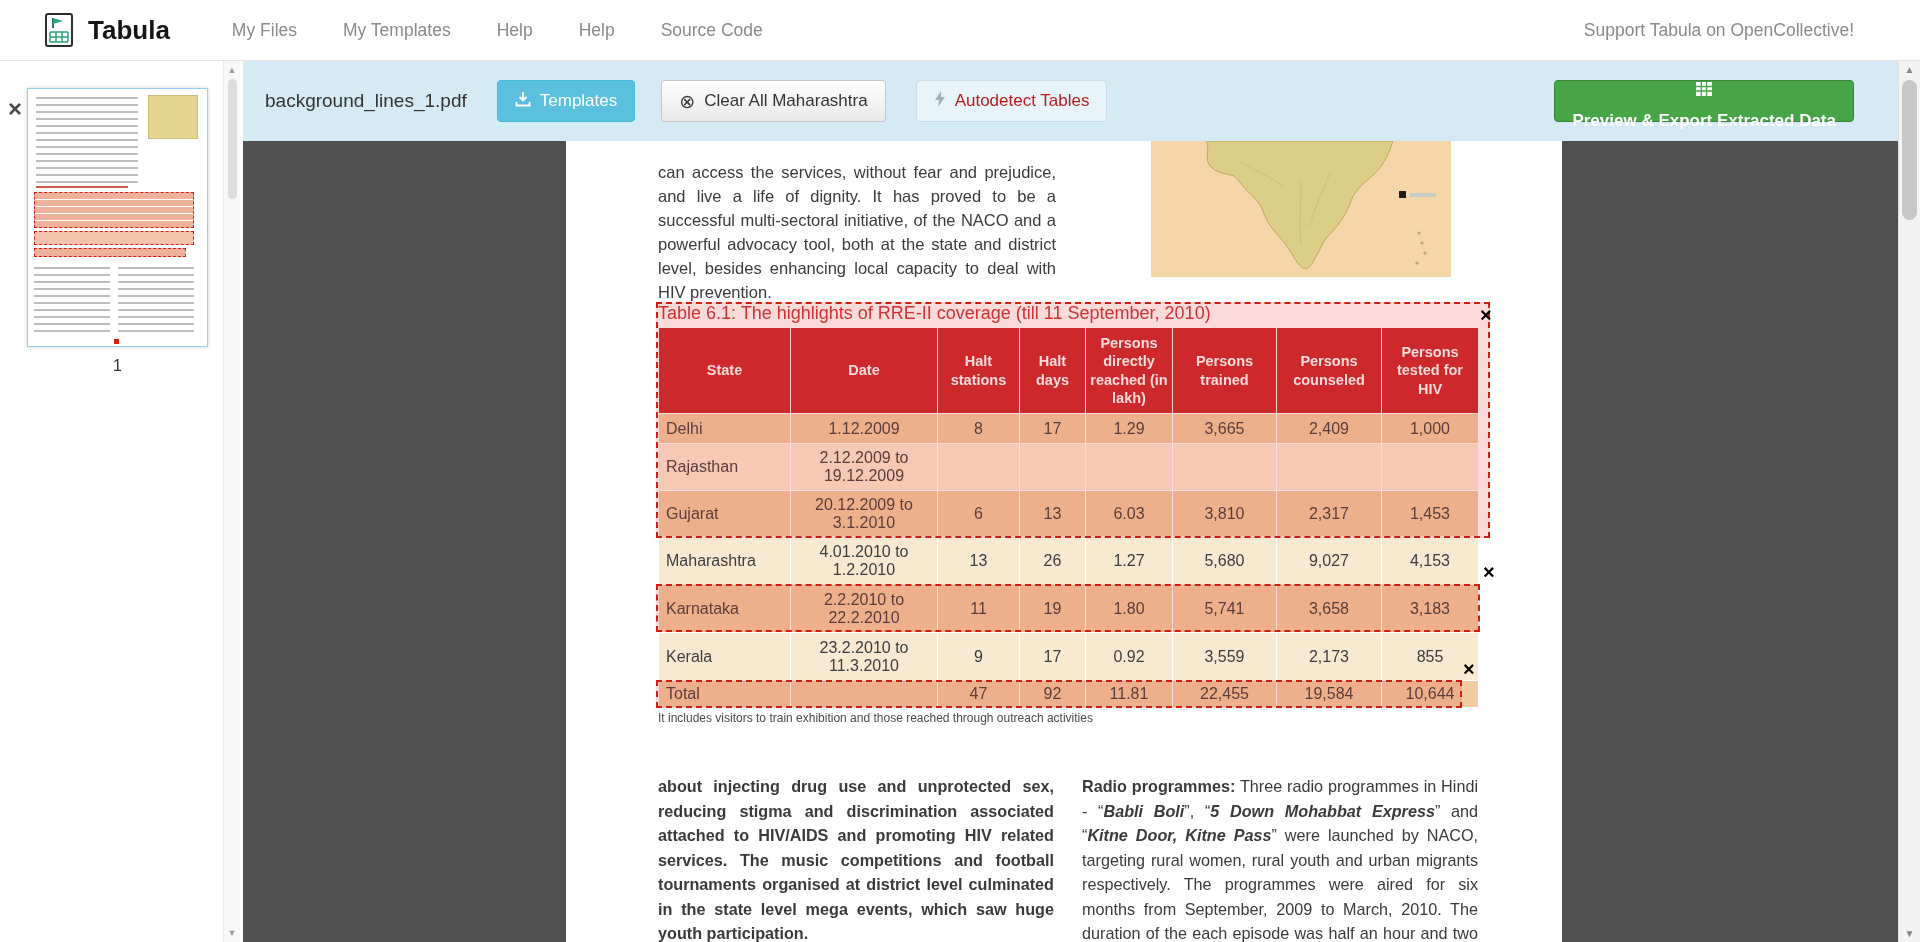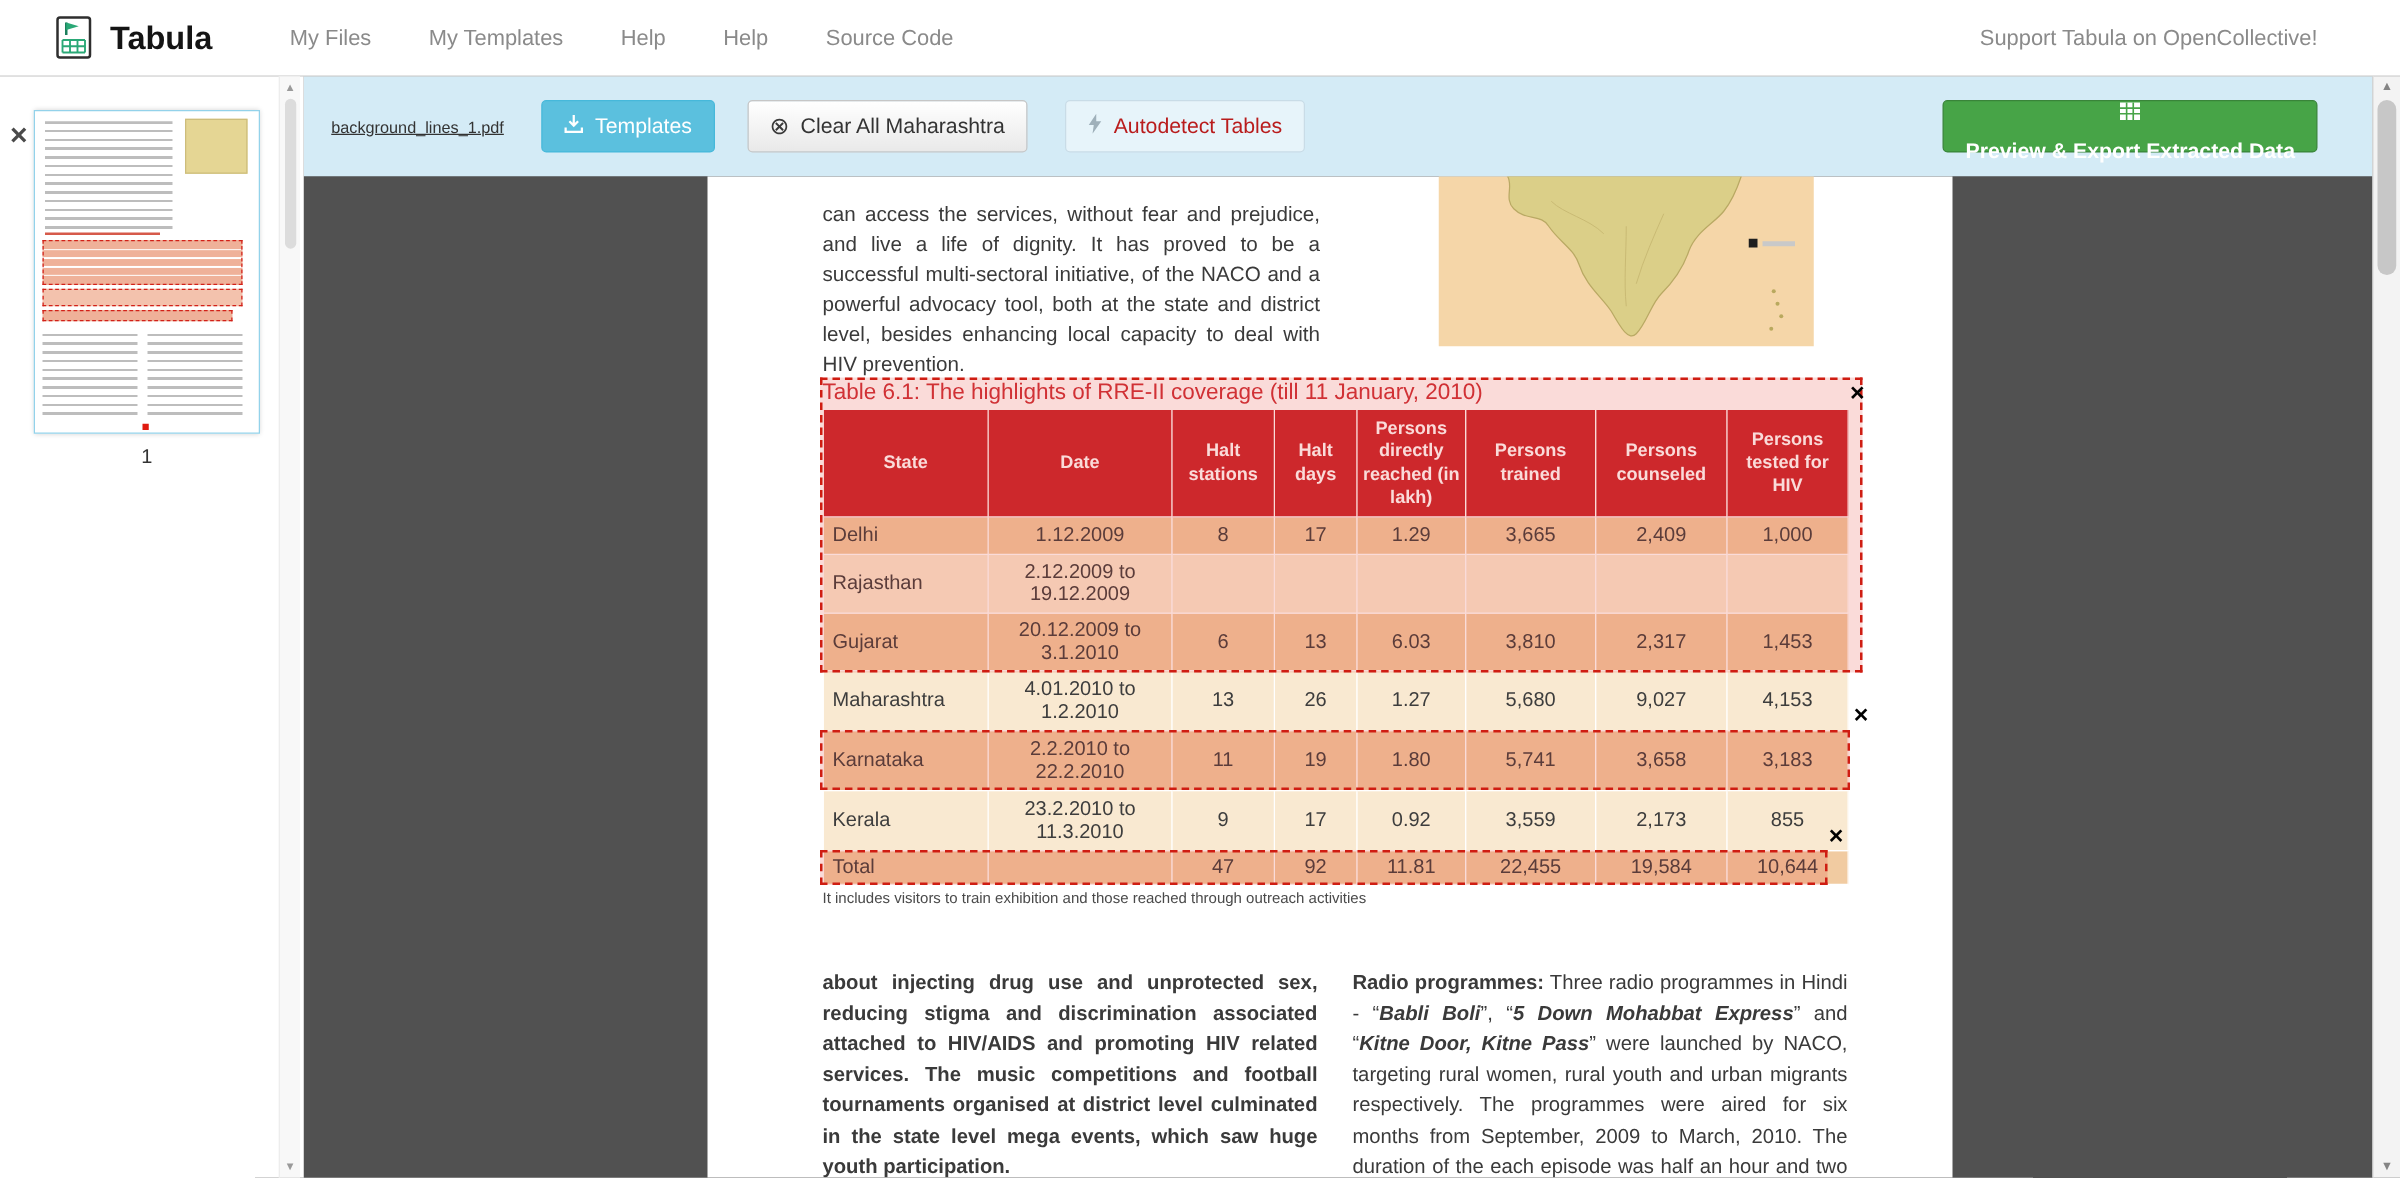--- a/index.html
+++ b/index.html
@@ -44,21 +44,21 @@
   .ss-up, .ss-down { position:absolute; left:0; width:16px; text-align:center; font-size:9px; color:#9a9a9a; cursor:pointer; }
   .ss-up { top:4px; } .ss-down { bottom:4px; }
   .ss-thumb { position:absolute; top:18px; left:4px; width:9px; height:120px; background:#dcdcdc; border-radius:6px; cursor:grab; }
 
   
   .main { position:absolute; top:61px; left:243px; width:1655px; height:881px; }
   .toolbar {
     position:absolute; top:0; left:0; width:100%; height:80px; background:#d4ebf6;
     display:flex; align-items:center; padding:0 22px; z-index:20;
   }
-  .filename { font-size:13px; color:#333; margin-right:30px;text-decoration:underline; }
+  .filename { font-size:19px; color:#333; margin-right:30px; }
   .btn {
     height:42px; border-radius:4px; font-size:17px; display:inline-flex; align-items:center;
     gap:9px; padding:0 17px; cursor:pointer; border:1px solid transparent; white-space:nowrap;
   }
   .btn-templates { background:#5bc0de; border-color:#46b8da; color:#fff; margin-right:26px; }
   .btn-clear { background:linear-gradient(#ffffff,#e9e9e9); border-color:#c6c6c6; color:#333; margin-right:30px; }
   .btn-auto { background:rgba(255,255,255,.45); border-color:#c9dce7; color:#b91c1c; cursor:default; }
   .btn-export { margin-left:auto; margin-right:22px; background:#47a447; border-color:#398439; color:#fff; font-weight:bold;flex-direction:column; }
   .glyph-clear { font-size:19px; line-height:1; color:#3a3a3a; }
 
@@ -213,21 +213,21 @@
           <path d="M90 20 C100 30 120 34 132 46 M150 40 C150 62 148 84 150 104 M180 30 C172 48 164 66 158 86" fill="none" stroke="#c9ba74" stroke-width="0.8"></path>
           <circle cx="268" cy="92" r="1.6" fill="#b9a95e"></circle>
           <circle cx="271" cy="102" r="1.6" fill="#b9a95e"></circle>
           <circle cx="274" cy="112" r="1.6" fill="#b9a95e"></circle>
           <circle cx="266" cy="122" r="1.6" fill="#b9a95e"></circle>
           <rect x="248" y="50" width="7" height="7" fill="#1e1e1e"></rect>
           <rect x="259" y="52" width="26" height="4" fill="#c9c9c9"></rect>
         </svg>
       </div>
 
-      <div class="doc-title">Table 6.1: The highlights of RRE-II coverage (till 11 January, 2010)</div>
+      <div class="doc-title">Table 6.1: The highlights of RRE-II coverage (till 11 September, 2010)</div>
 
       <table class="data-table">
         <colgroup>
           <col style="width:132px">
             <col style="width:147px">
             <col style="width:82px">
             <col style="width:66px">
           <col style="width:87px">
             <col style="width:104px">
             <col style="width:105px">

